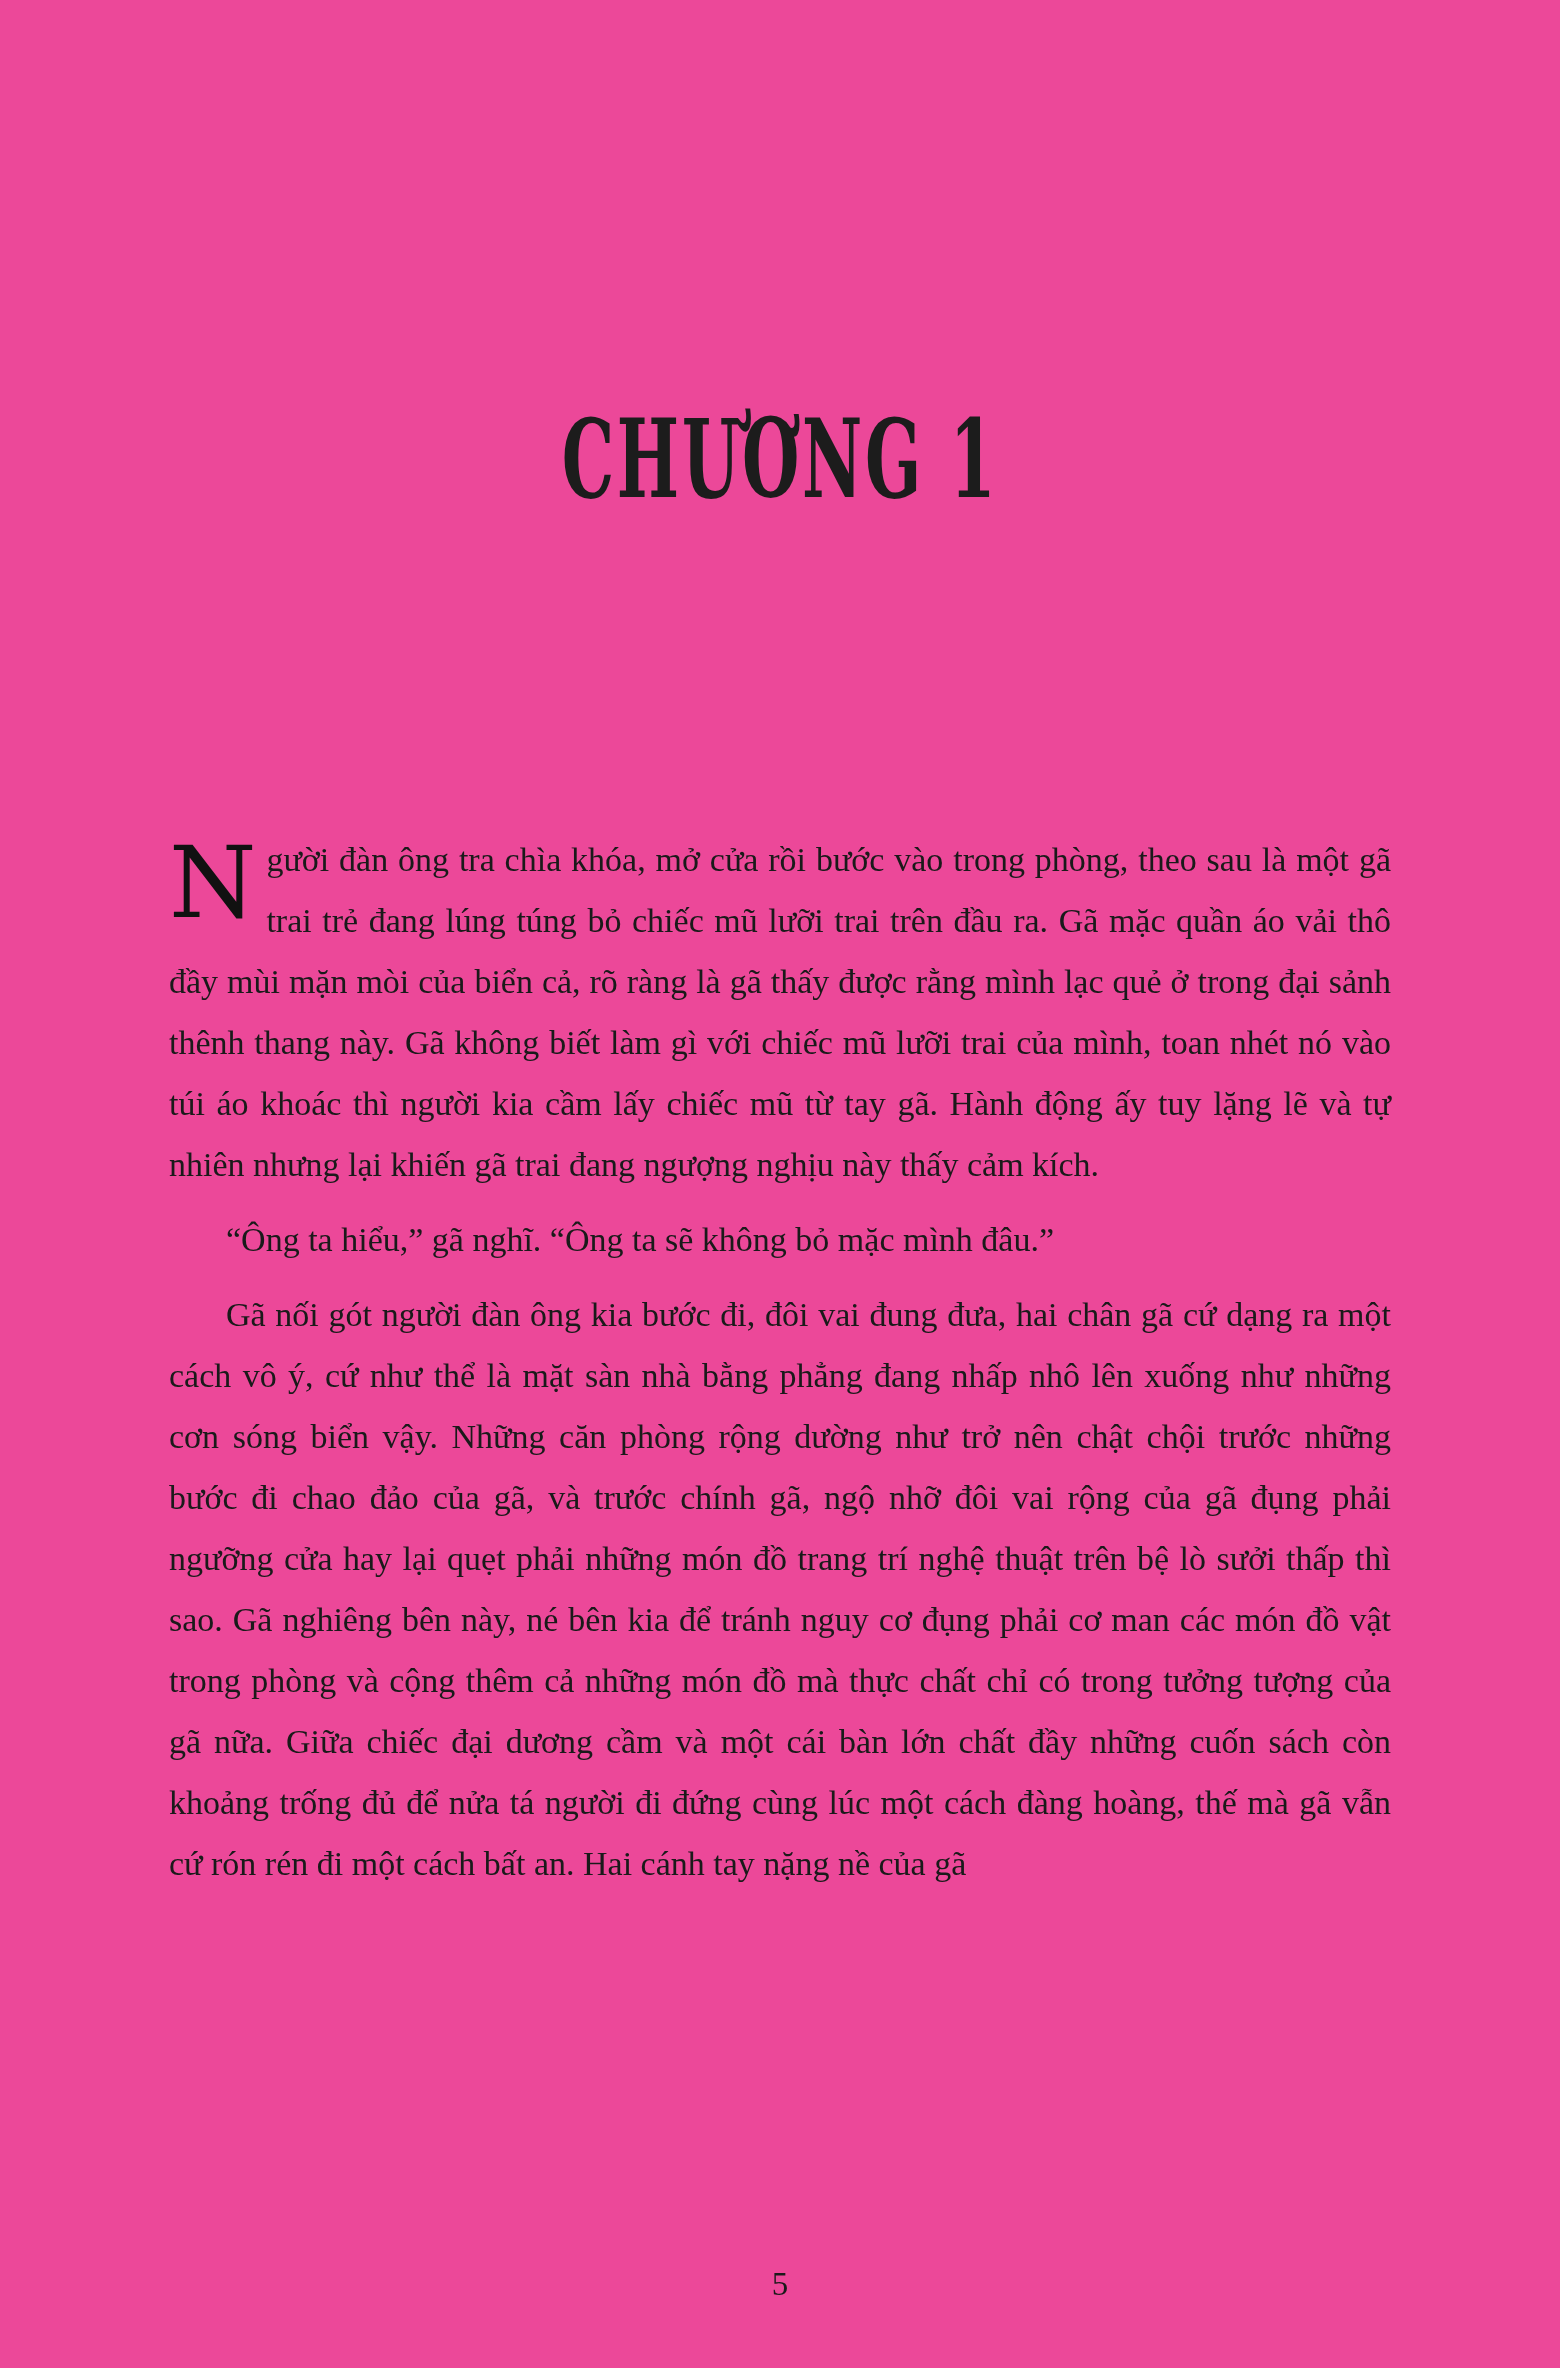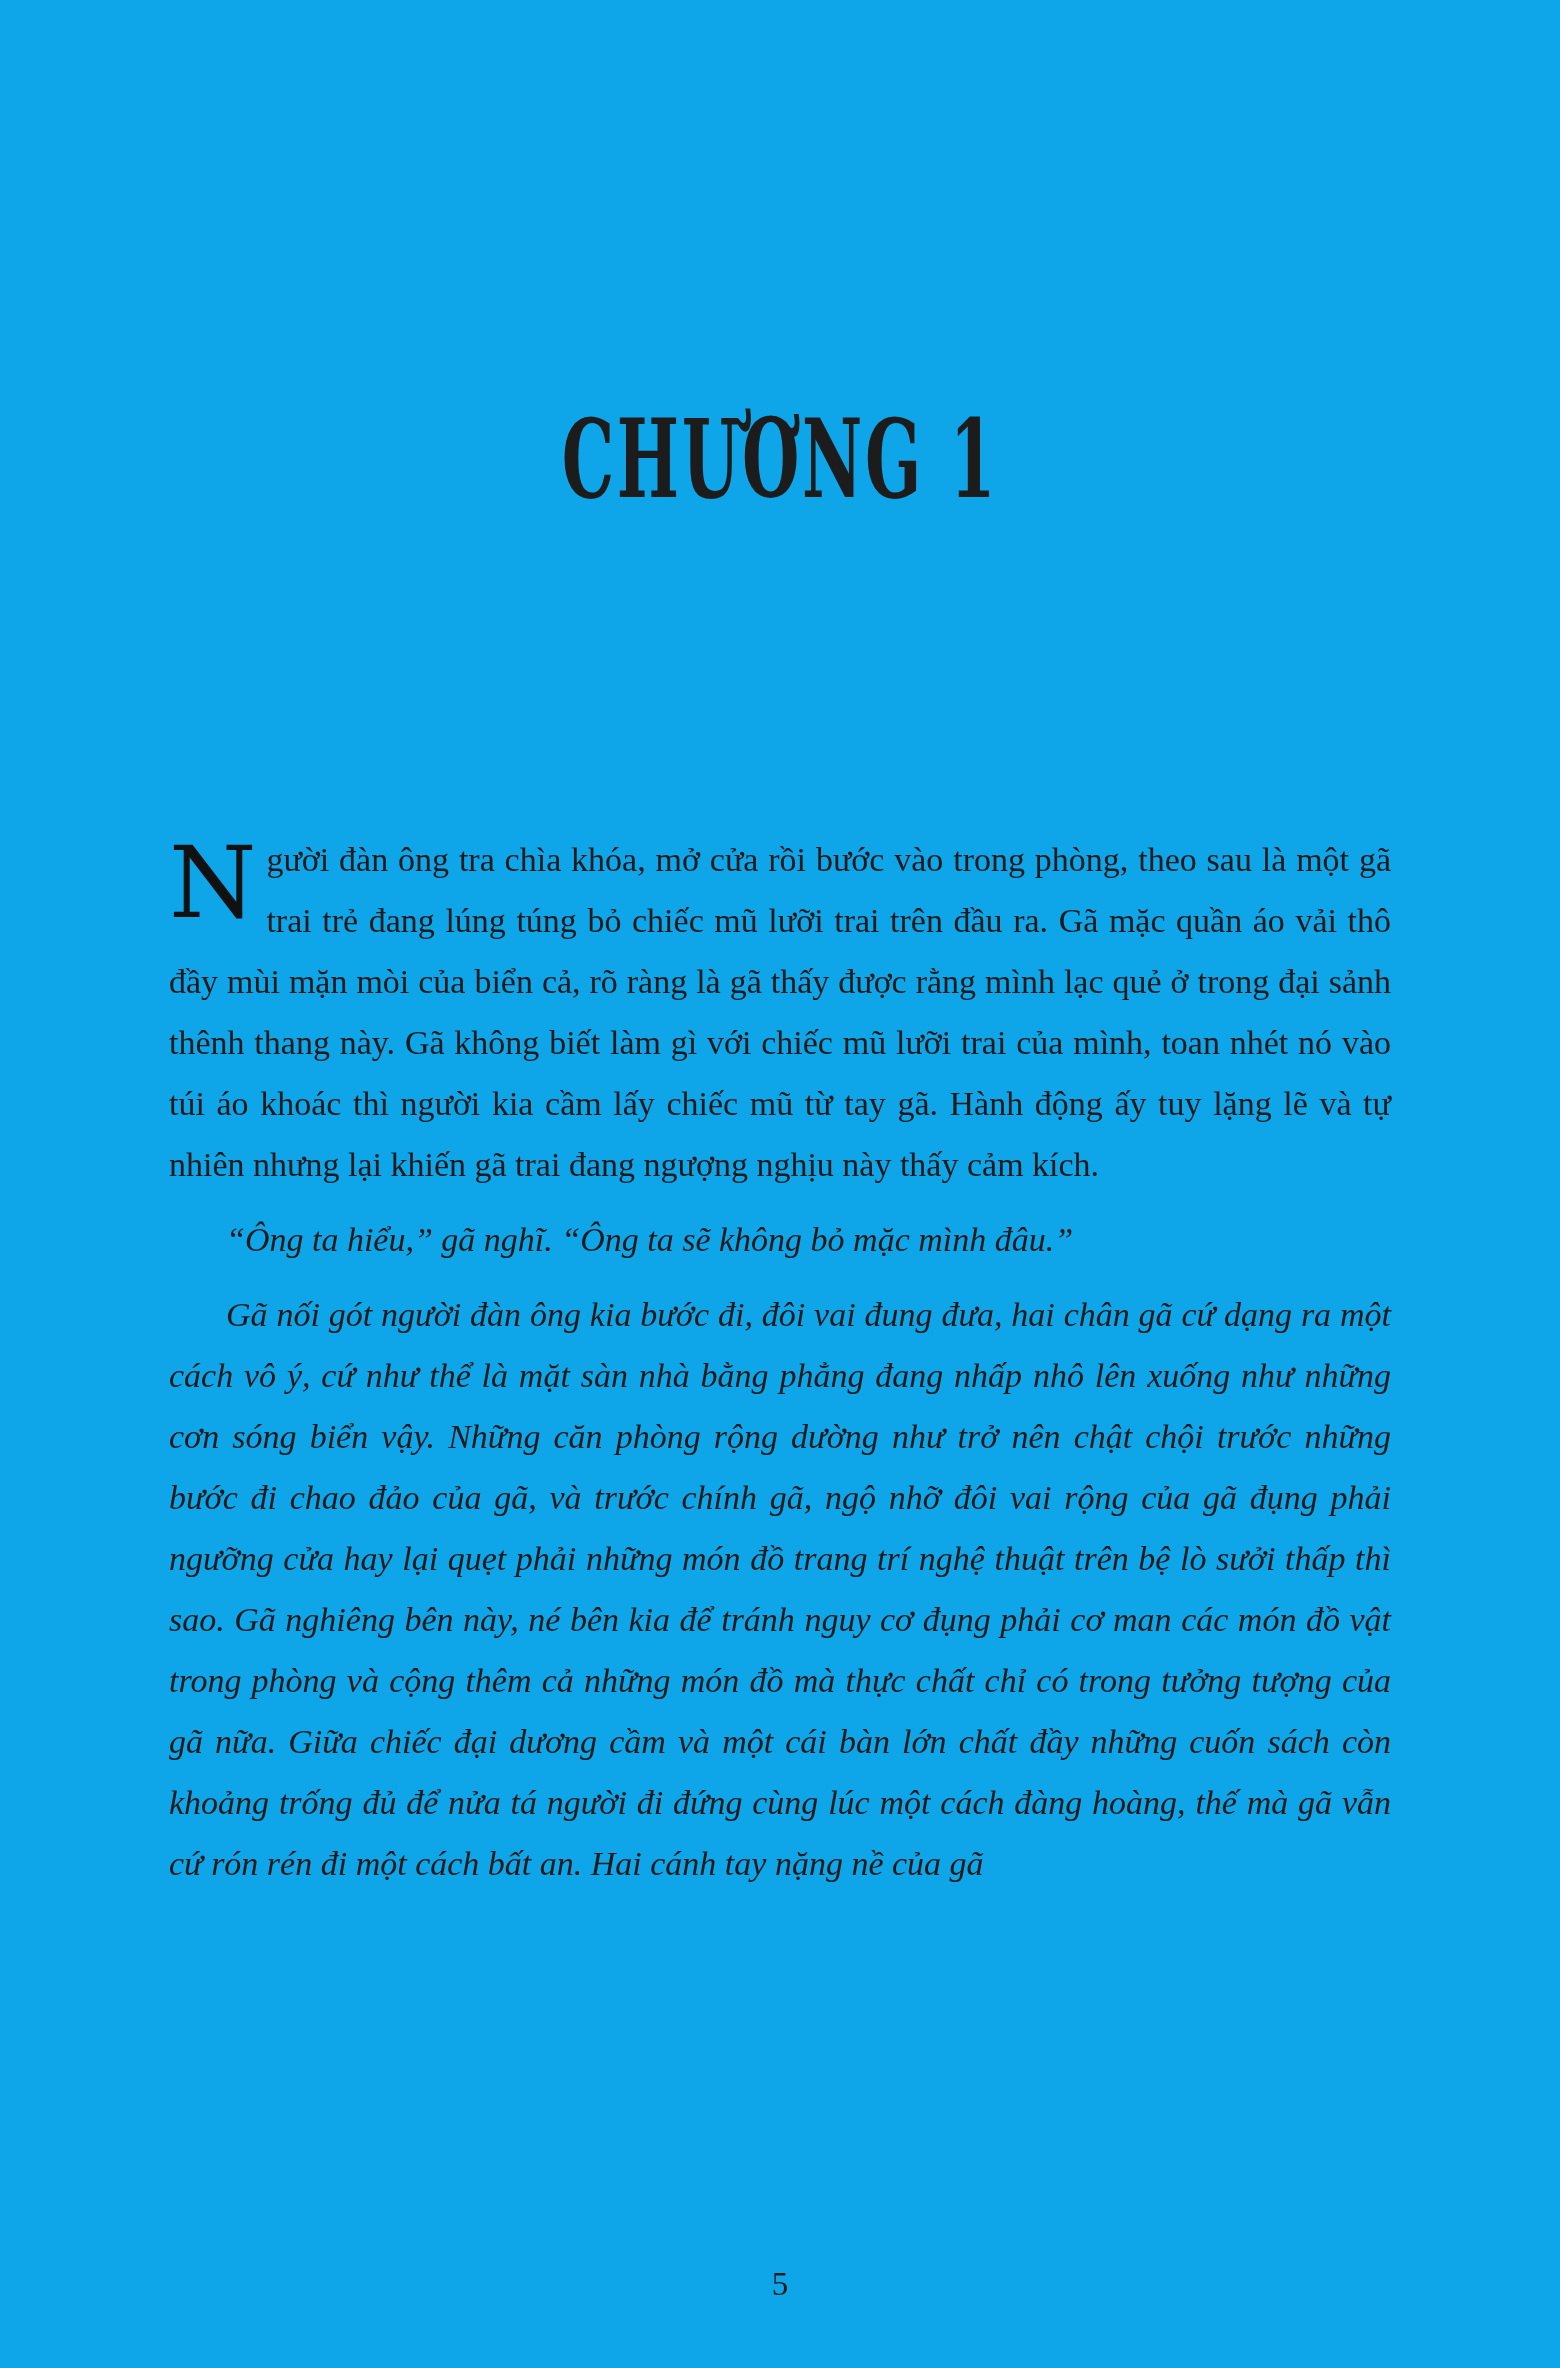--- a/index.html
+++ b/index.html
@@ -6,21 +6,21 @@
     margin: 0;
     padding: 0;
     background: #ffffff;
   }
   .page {
     position: relative;
     width: 1560px;
     height: 2368px;
     box-sizing: border-box;
     padding: 0 169px;
-    background: #0ea5e9;
+    background: #ec4899;
     font-family: "Liberation Serif", serif;
     color: #141414;
     overflow: hidden;
   }
   .chapter-title {
     margin: 0;
     padding-top: 402px;
     text-align: center;
     font-weight: bold;
     color: #1c1c1c;
@@ -40,21 +40,20 @@
     line-height: 61px;
     text-align: justify;
     text-justify: inter-word;
     color: #1a1a1a;
   }
   .body-text p {
     margin: 0;
   }
   .body-text p + p {
     margin-top: 13.8px;
-    font-style: italic;
   }
   .para-indent {
     text-indent: 57px;
   }
   .drop-cap {
     float: left;
     font-size: 100px;
     line-height: 95px;
     padding-right: 9.9px;
     margin-top: 5.9px;

